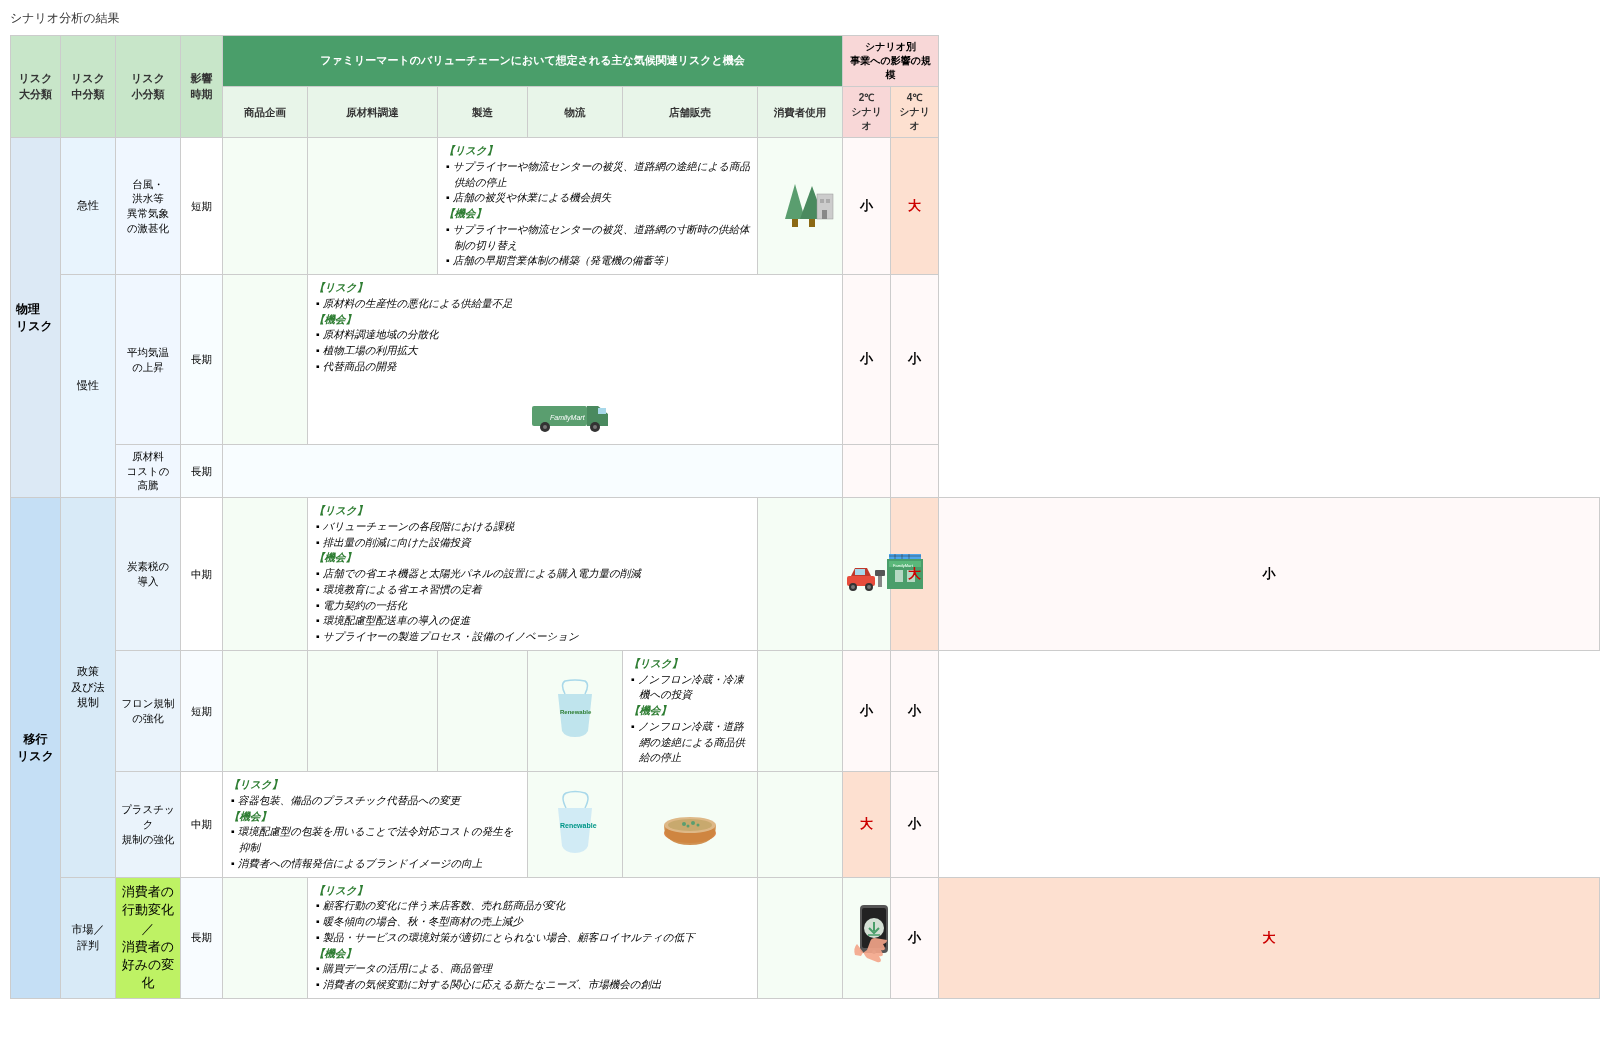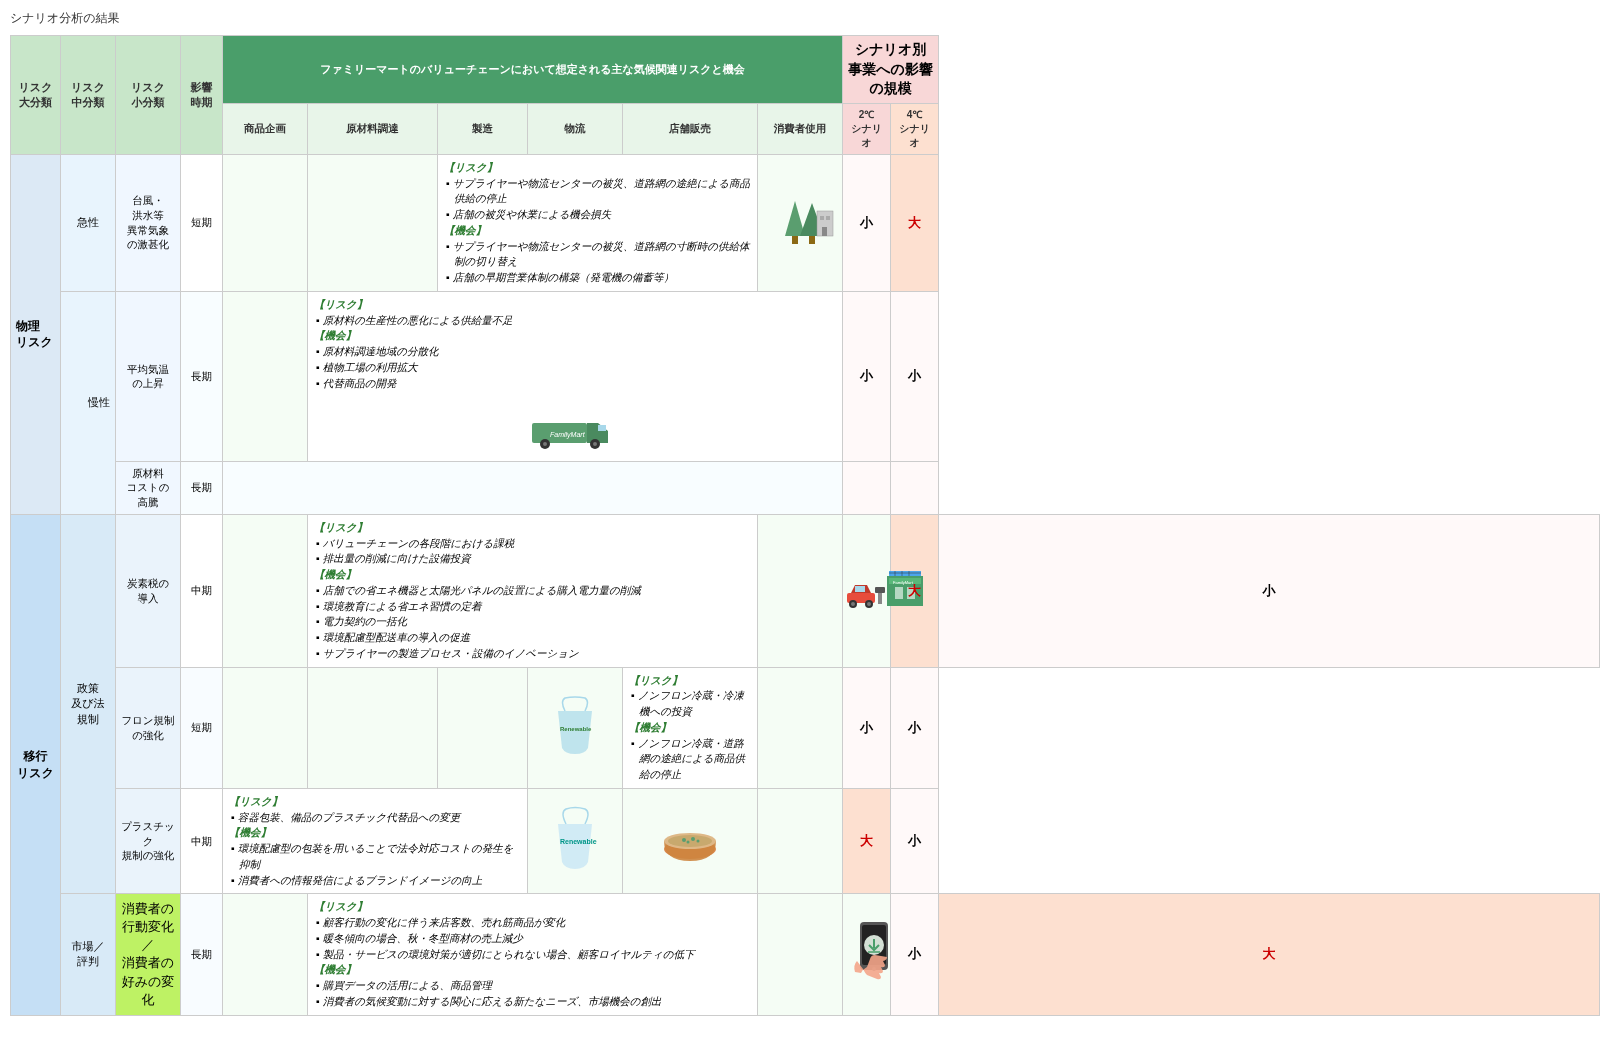--- a/index.html
+++ b/index.html
@@ -82,21 +82,21 @@
     <col style="width:48px">
     <col style="width:48px">
   </colgroup>
   <thead>
     <tr class="top-header-row">
       <th class="header-light-green" rowspan="2" style="font-size:11px;">リスク<br>大分類</th>
       <th class="header-light-green" rowspan="2" style="font-size:11px;">リスク<br>中分類</th>
       <th class="header-light-green" rowspan="2" style="font-size:11px;">リスク<br>小分類</th>
       <th class="header-light-green" rowspan="2" style="font-size:11px;">影響<br>時期</th>
       <th class="header-main-green" colspan="6" style="font-size:11px;">ファミリーマートのバリューチェーンにおいて想定される主な気候関連リスクと機会</th>
-      <th class="scenario-col-header" colspan="2" style="font-size:14px;">シナリオ別<br>事業への影響の規模</th>
+      <th class="scenario-col-header" colspan="2" style="font-size:10px;">シナリオ別<br>事業への影響の規模</th>
     </tr>
     <tr class="sub-header-row">
       <th style="background:#e8f5e9;">商品企画</th>
       <th style="background:#e8f5e9;">原材料調達</th>
       <th style="background:#e8f5e9;">製造</th>
       <th style="background:#e8f5e9;">物流</th>
       <th style="background:#e8f5e9;">店舗販売</th>
       <th style="background:#e8f5e9;">消費者使用</th>
       <th style="background:#f8d7d7; font-size:10px;">2℃<br>シナリオ</th>
       <th style="background:#fde0d0; font-size:10px;">4℃<br>シナリオ</th>
@@ -131,21 +131,21 @@
           <rect x="55" y="25" width="4" height="4" fill="#aaa"></rect>
           <rect x="61" y="25" width="4" height="4" fill="#aaa"></rect>
           <rect x="57" y="36" width="5" height="9" fill="#888"></rect>
         </svg>
       </td>
       <td style="background:#fff9f9; font-weight:bold; font-size:13px;">小</td>
       <td style="background:#fde0d0; font-weight:bold; font-size:13px; color:#c00;">大</td>
     </tr>
 
     <tr style="background:#f8fdff;">
-      <td rowspan="2" style="background:#e8f4fd; font-size:11px;text-align:right;">慢性</td>
+      <td rowspan="2" style="background:#e8f4fd; font-size:11px;">慢性</td>
       <td style="background:#f0f7ff; font-size:10.5px; line-height:1.4;">平均気温<br>の上昇</td>
       <td style="font-size:10.5px;">長期</td>
       <td style="background:#f5fdf5;"></td>
       <td colspan="5" class="content-cell" style="background:#fff; font-size:10.5px;">
         <span style="color:#2e7d32; font-weight:bold;">【リスク】</span><br>
         <span class="bullet">原材料の生産性の悪化による供給量不足</span>
         <span style="color:#2e7d32; font-weight:bold;">【機会】</span><br>
         <span class="bullet">原材料調達地域の分散化</span>
         <span class="bullet">植物工場の利用拡大</span>
         <span class="bullet">代替商品の開発</span>

